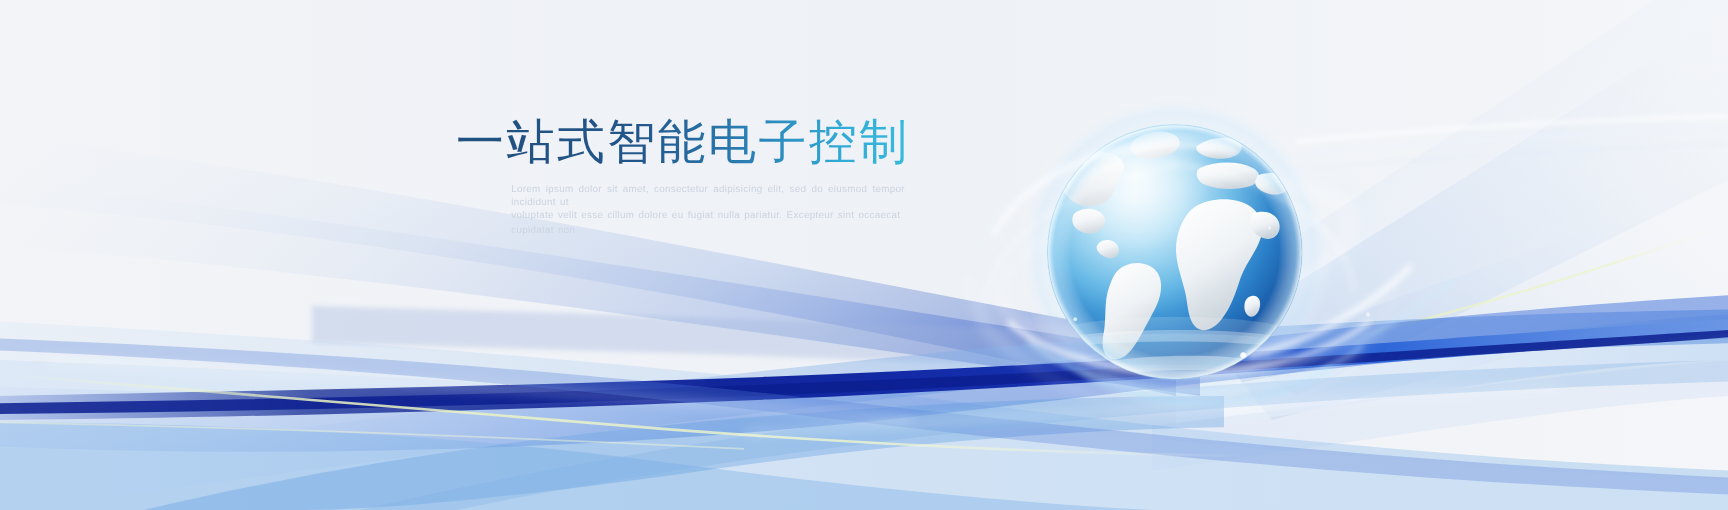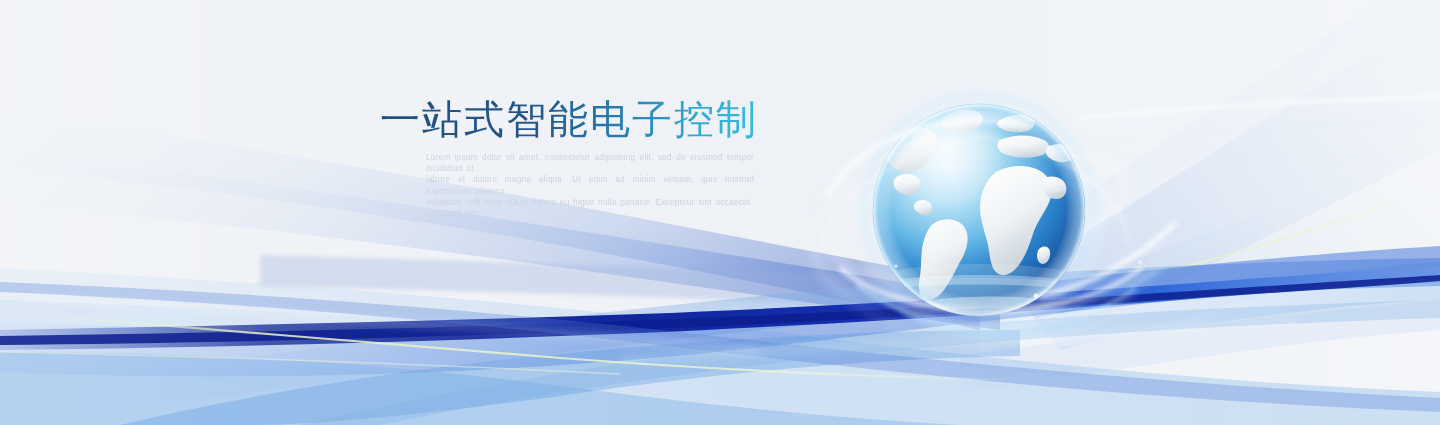--- a/index.html
+++ b/index.html
@@ -332,18 +332,17 @@
       <circle cx="1058" cy="190" r="1.4" opacity=".5"></circle>
       <circle cx="1140" cy="262" r="1.8" opacity=".6"></circle>
     </g>
   </svg>
 
   <div id="copy">
     <div class="headline l1">一站式智能电子控制</div>
 
     <div id="body-copy">
       <p>Lorem ipsum dolor sit amet, consectetur adipisicing elit, sed do eiusmod tempor incididunt ut</p>
-      <p>labore et dolore magna aliqua. Ut enim ad minim veniam, quis nostrud exercitation ullamco</p>
       <p>voluptate velit esse cillum dolore eu fugiat nulla pariatur. Excepteur sint occaecat cupidatat non</p>
     </div>
   </div>
 
 </div>
 
 </body></html>

